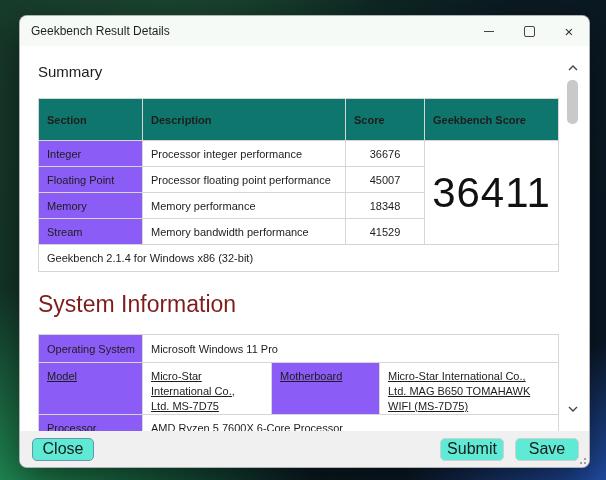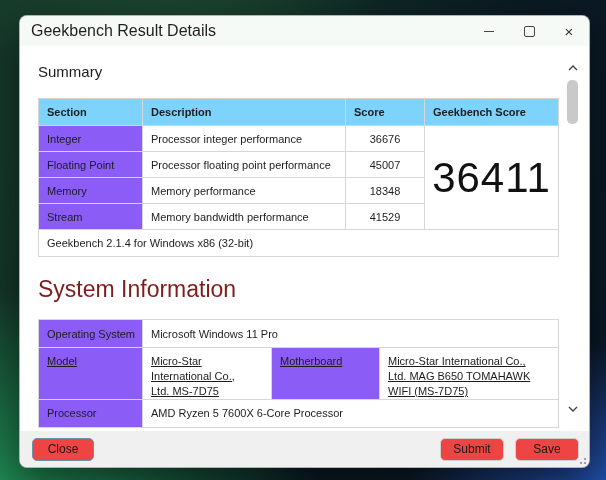--- a/index.html
+++ b/index.html
@@ -20,41 +20,41 @@
     border:1px solid rgba(0,0,0,0.30);
     box-shadow:0 14px 38px rgba(0,0,0,0.45);
     box-sizing:border-box; overflow:hidden;
   }
 
   
   .titlebar{
     position:absolute; left:0; top:0; right:0; height:30px;
     background:#f6faf7; display:flex; align-items:center;
   }
-  .titlebar .title{ padding-left:11px; font-size:16px; color:#1f1f1f; flex:1;
+  .titlebar .title{ padding-left:11px; font-size:12px; color:#1f1f1f; flex:1;
     white-space:nowrap; overflow:hidden;}
   .controls{ display:flex; height:100%;}
   .ctrl{ width:40px; height:100%; display:flex; align-items:center; justify-content:center;
     color:#333; cursor:default;}
   .ctrl .min-glyph{ display:block; width:10px; height:1px; background:#444;}
   .ctrl .max-glyph{ display:block; width:9px; height:9px; border:1.2px solid #444; border-radius:2px;}
   .ctrl .close-glyph{ font-size:15px; line-height:1; color:#333; font-weight:400;}
 
   
   .client{ position:absolute; left:0; right:0; top:30px; bottom:36px; background:#ffffff;}
   .content{ position:absolute; left:18px; top:0; width:520px;}
 
   h1.sec{ margin:17px 0 18px 0; font-size:15px; font-weight:400; color:#1b1b1b;}
   h2.sec{ margin:19px 0 16px 0; font-size:23px; font-weight:400; color:#7f1d1d;}
 
   table{ border-collapse:collapse; width:520px; table-layout:fixed;
     font-size:11px; color:#1d1d1d;}
   td,th{ border:1px solid #d6d6d6; padding:0 0 0 8px; box-sizing:border-box;
     overflow:hidden;}
-  th{ height:27px; background:#7dd3fc; text-align:left; font-weight:700;}
+  th{ height:42px; background:#0f766e; text-align:left; font-weight:700;}
   .sumtbl td{ height:26px;}
   td.keycell{ background:#8b5cf6;}
   td.score{ text-align:center; padding:0;}
   td.gbscore{ text-align:center; padding:0; font-size:42px; color:#111; letter-spacing:1px;}
   td.note{ height:27px;}
 
   .systbl td{ height:28px;}
   .systbl td.tall{ height:48px; vertical-align:top; padding-top:6px; padding-right:16px; line-height:1.35;text-decoration:underline;}
 
   
@@ -66,22 +66,22 @@
   .sb-thumb{ position:absolute; left:4px; top:34px; width:11px; height:44px;
     background:#c9c9c9; border-radius:5px;}
 
   
   .bottombar{
     position:absolute; left:0; right:0; bottom:0; height:36px; background:#f0f0f0;
     display:flex; align-items:center; justify-content:space-between;
     padding:0 10px; box-sizing:border-box; border-radius:0 0 8px 8px;
   }
   .btn{
-    height:23px; background:#ef4444; border:1px solid #d0d0d0; border-radius:5px;
-    font-size:12px; color:#1a1a1a; display:flex; align-items:center; justify-content:center;
+    height:23px; background:#5eead4; border:1px solid #d0d0d0; border-radius:5px;
+    font-size:16px; color:#1a1a1a; display:flex; align-items:center; justify-content:center;
     box-sizing:border-box; font-family:"Liberation Sans", sans-serif;
   }
   .btn.close{ width:62px; border:1.5px solid #6a93ae; margin-left:2px;}
   .btn.save,.btn.submit{ width:64px;}
   .right-btns{ display:flex; gap:11px; align-items:center;}
 
   .grip{ position:absolute; right:3px; bottom:3px; width:10px; height:10px;}
   .grip i{ position:absolute; width:2px; height:2px; background:#9aa0a6;}
   .grip i:nth-child(1){ right:0; bottom:0;}
   .grip i:nth-child(2){ right:4px; bottom:0;}

